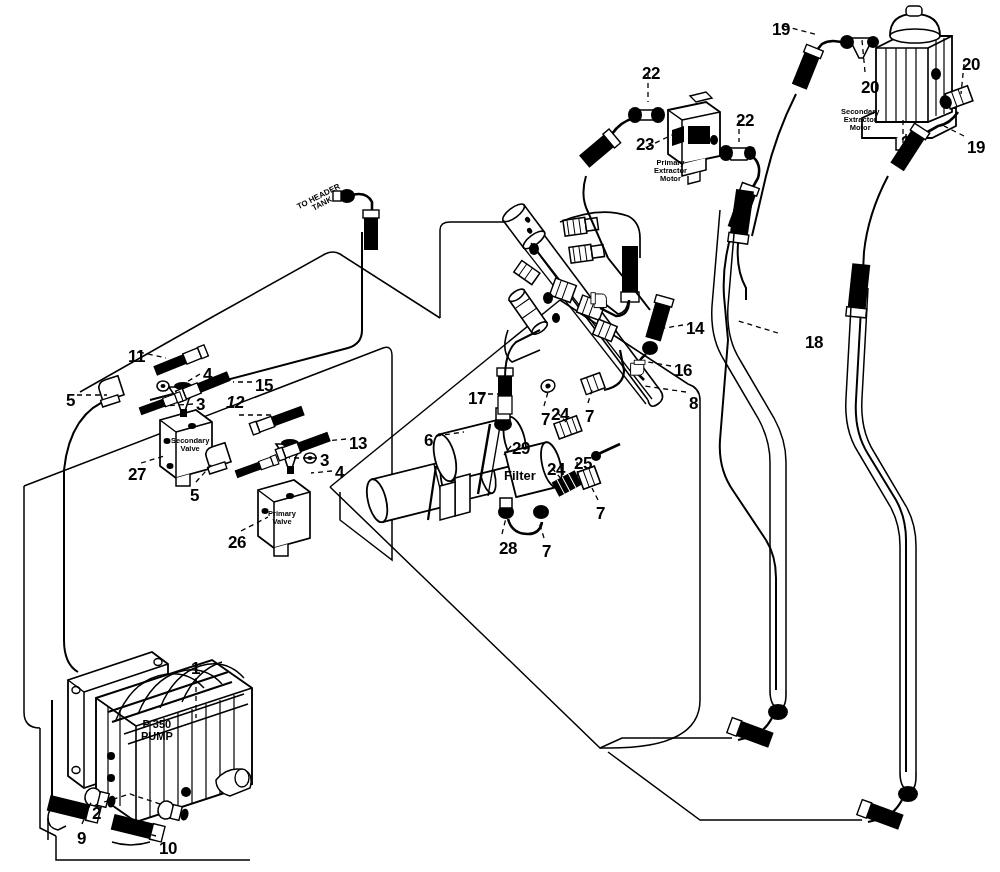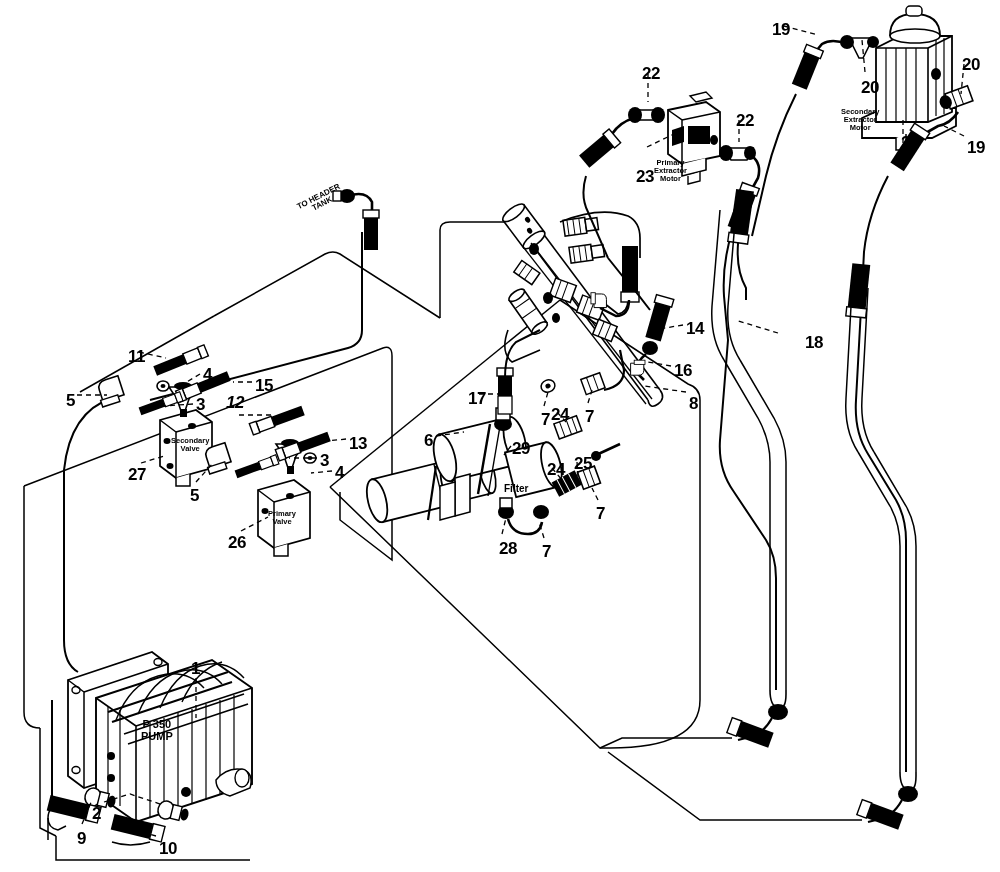--- a/index.html
+++ b/index.html
@@ -547,21 +547,21 @@
       <div class="partlabel" style="left: 654px; top: 159px; font-size: 7.5px;">Primary
 Extractor
 Motor</div>
       <div class="partlabel" style="left: 841px; top: 108px; font-size: 7.5px;">Secondary
 Extractor
 Motor</div>
       <div class="partlabel" style="left: 171px; top: 437px; font-size: 7.5px;">Secondary
 Valve</div>
       <div class="partlabel" style="left: 268px; top: 510px; font-size: 7.5px;">Primary
 Valve</div>
-      <div class="partlabel" style="left: 504px; top: 484px; font-size: 10px;">Filter</div>
+      <div class="partlabel" style="left: 504px; top: 469px; font-size: 13px;">Filter</div>
       <div class="partlabel" style="left: 141px; top: 719px; font-size: 11px;">P 350
 PUMP</div>
     </div>
 
   <div id="callout-layer">
       <div class="callout n" style="left: 191px; top: 660px;">1</div>
       <div class="callout n" style="left: 92px; top: 805px;">2</div>
       <div class="callout n" style="left: 196px; top: 396px;">3</div>
       <div class="callout n" style="left: 320px; top: 452px;">3</div>
       <div class="callout n" style="left: 203px; top: 366px;">4</div>
@@ -584,21 +584,21 @@
       <div class="callout n" style="left: 674px; top: 362px;">16</div>
       <div class="callout n" style="left: 468px; top: 390px;">17</div>
       <div class="callout n" style="left: 805px; top: 334px;">18</div>
       <div class="callout n" style="left: 772px; top: 21px;">19</div>
       <div class="callout n" style="left: 967px; top: 139px;">19</div>
       <div class="callout n" style="left: 861px; top: 79px;">20</div>
       <div class="callout n" style="left: 962px; top: 56px;">20</div>
       <div class="callout n" style="left: 901px; top: 134px;">21</div>
       <div class="callout n" style="left: 642px; top: 65px;">22</div>
       <div class="callout n" style="left: 736px; top: 112px;">22</div>
-      <div class="callout n" style="left: 636px; top: 168px;">23</div>
+      <div class="callout n" style="left: 636px; top: 136px;">23</div>
       <div class="callout n" style="left: 551px; top: 406px;">24</div>
       <div class="callout n" style="left: 547px; top: 461px;">24</div>
       <div class="callout n" style="left: 574px; top: 455px;">25</div>
       <div class="callout n" style="left: 228px; top: 534px; text-align: right;">26</div>
       <div class="callout n" style="left: 128px; top: 466px;">27</div>
       <div class="callout n" style="left: 499px; top: 540px;">28</div>
       <div class="callout n" style="left: 512px; top: 440px;">29</div>
     </div>
 
 </div>

